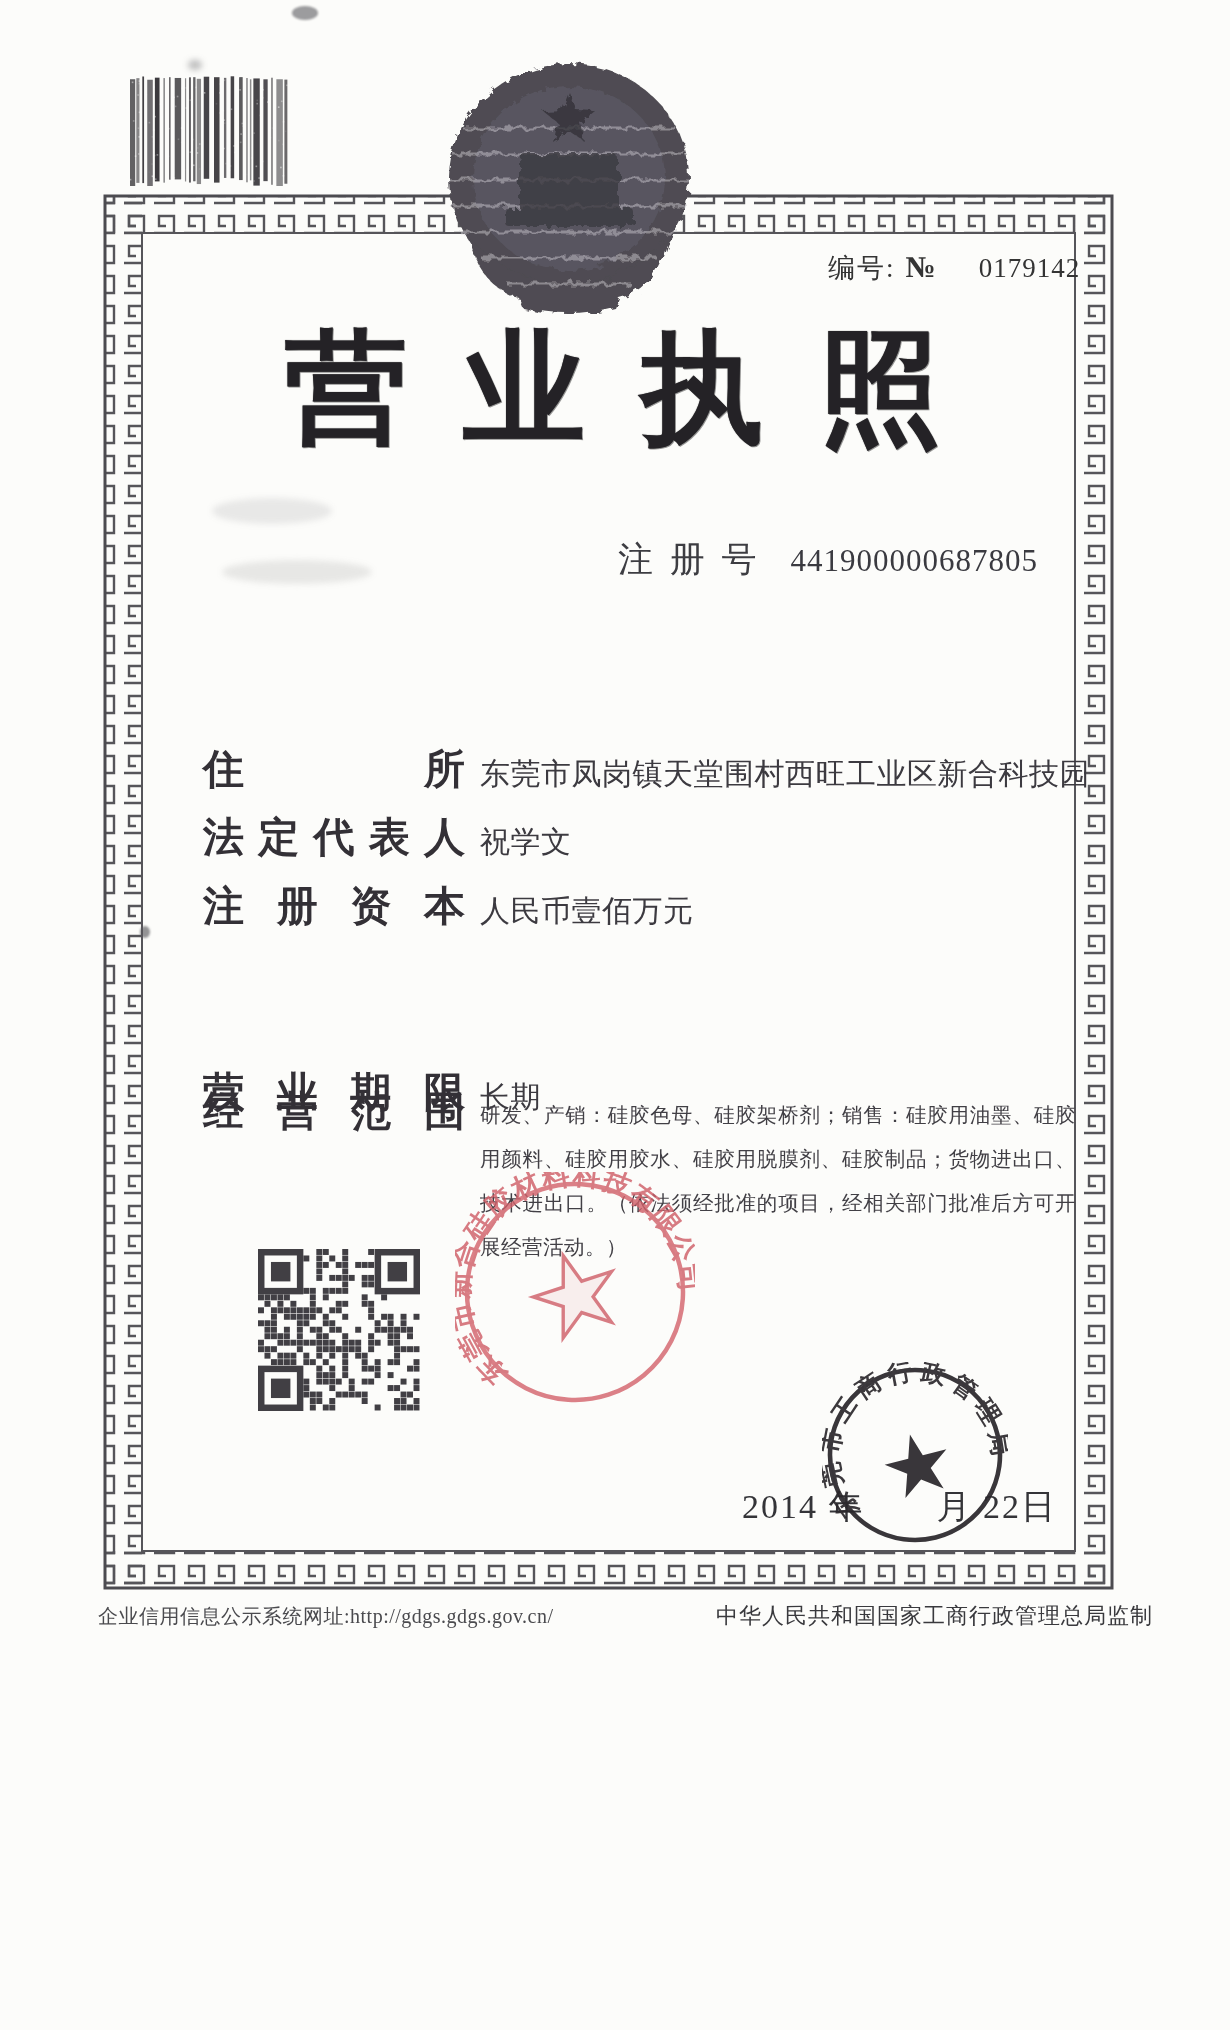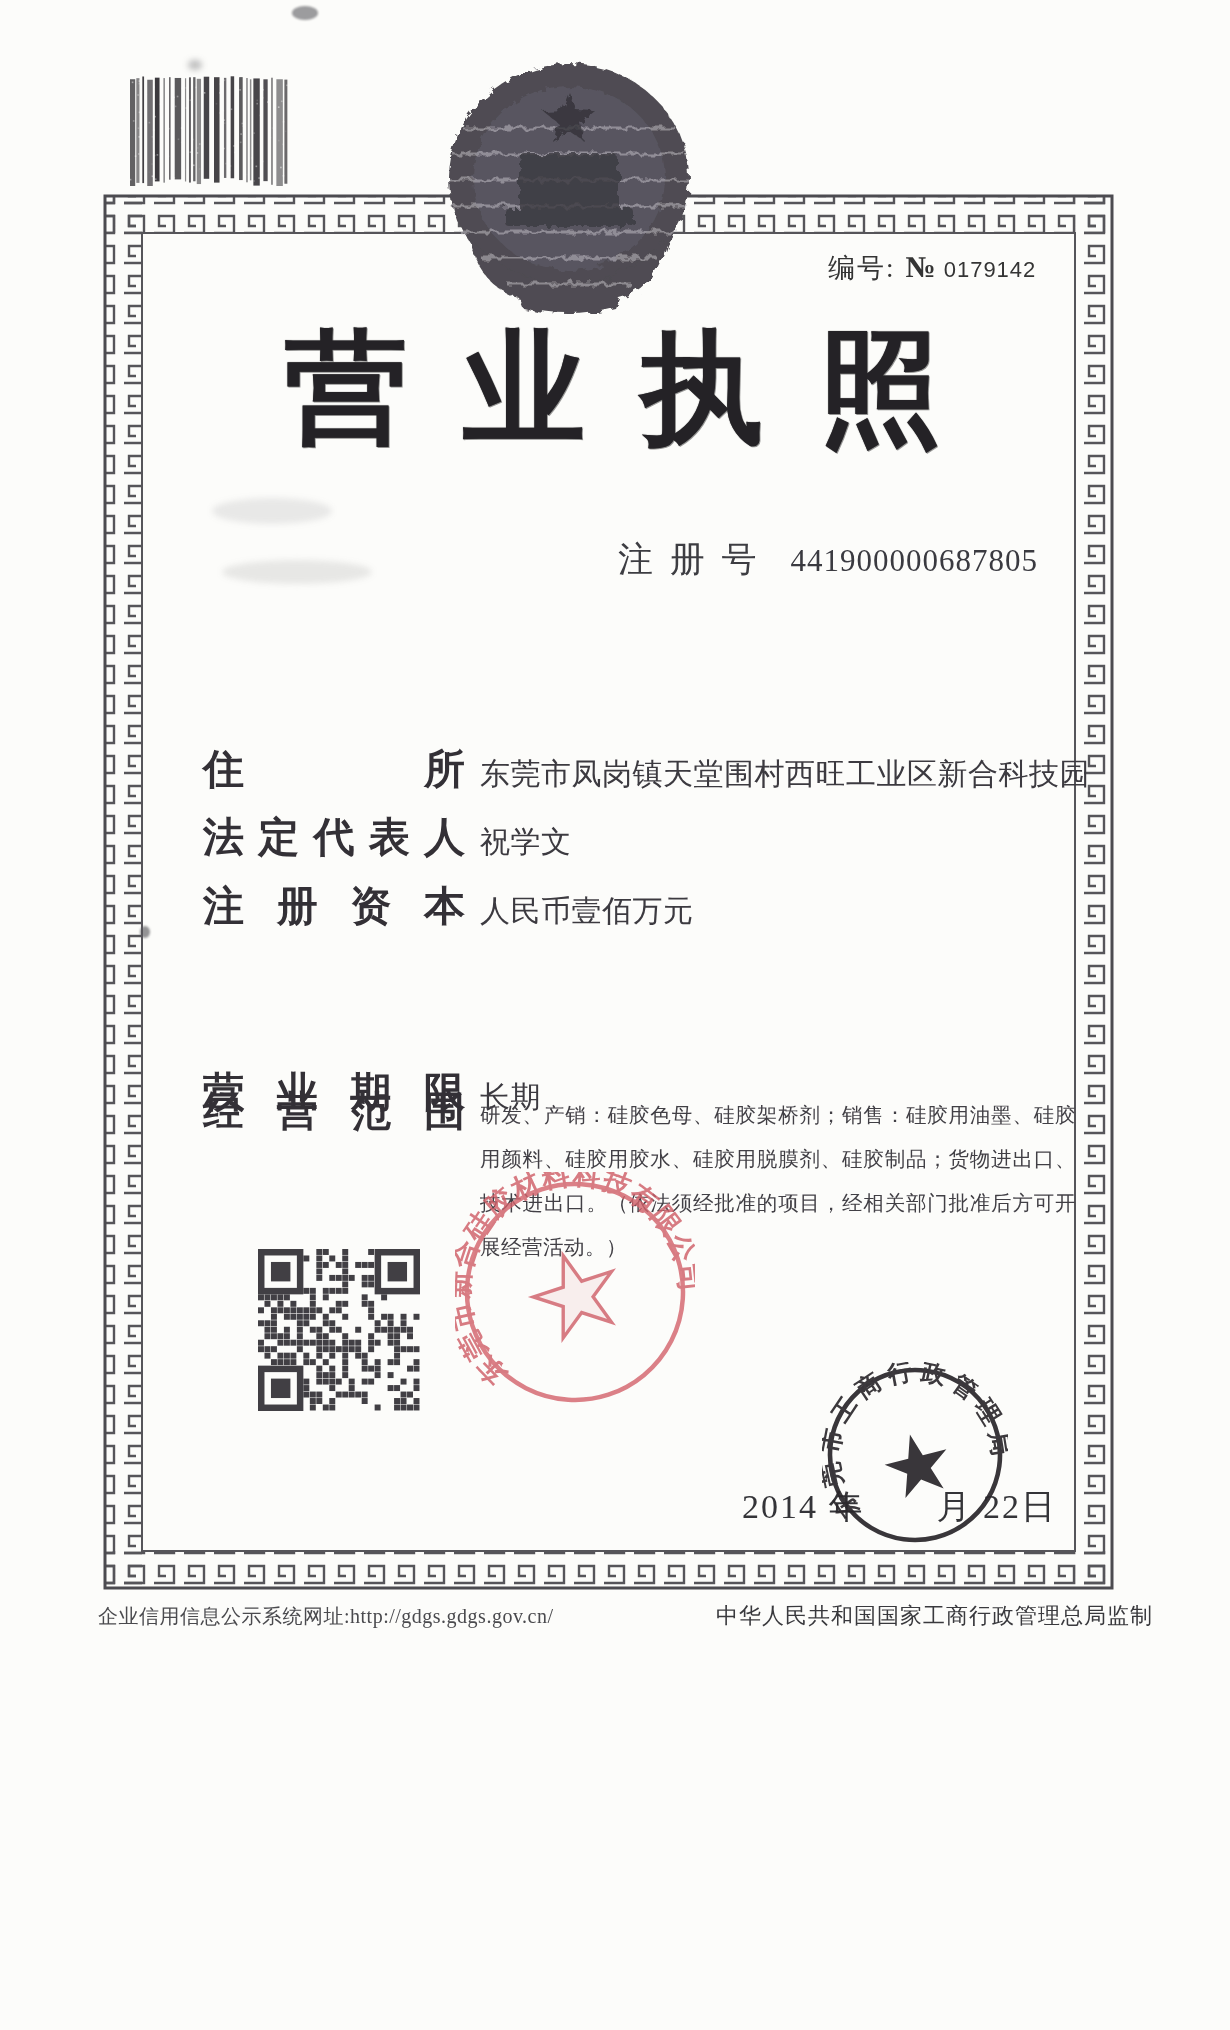--- a/index.html
+++ b/index.html
@@ -17,21 +17,21 @@
   
   #barcode-svg{left:128px;top:74px;width:162px;height:112px;}
   #emblem-svg{left:423px;top:58px;width:292px;height:256px;}
 
   
   #frame-svg{left:0;top:0;width:1230px;height:2030px;pointer-events:none;}
 
   
   .serial{left:828px;top:250px;font-size:27px;letter-spacing:2px;color:#343434;white-space:nowrap;}
   .serial .no-symbol{font-weight:bold;font-size:30px;padding:0 6px 0 10px;}
-  .serial .no-digits{font-family:Liberation Sans, sans-serif;font-size:22px;letter-spacing:1px;}
+  .serial .no-digits{font-family:Liberation Serif, serif;font-size:27px;letter-spacing:1px;margin-left:35px;}
 
   
   .cert-title{
     left:26px;top:308px;width:1230px;
     text-align:center;
     font-size:122px;font-weight:900;
     letter-spacing:56px;
     color:#242226;
     font-family:"Liberation Serif","DejaVu Serif",serif;
     text-shadow:0 0 1px #3a3a3a,1px 1px 0 rgba(40,40,40,.45);

